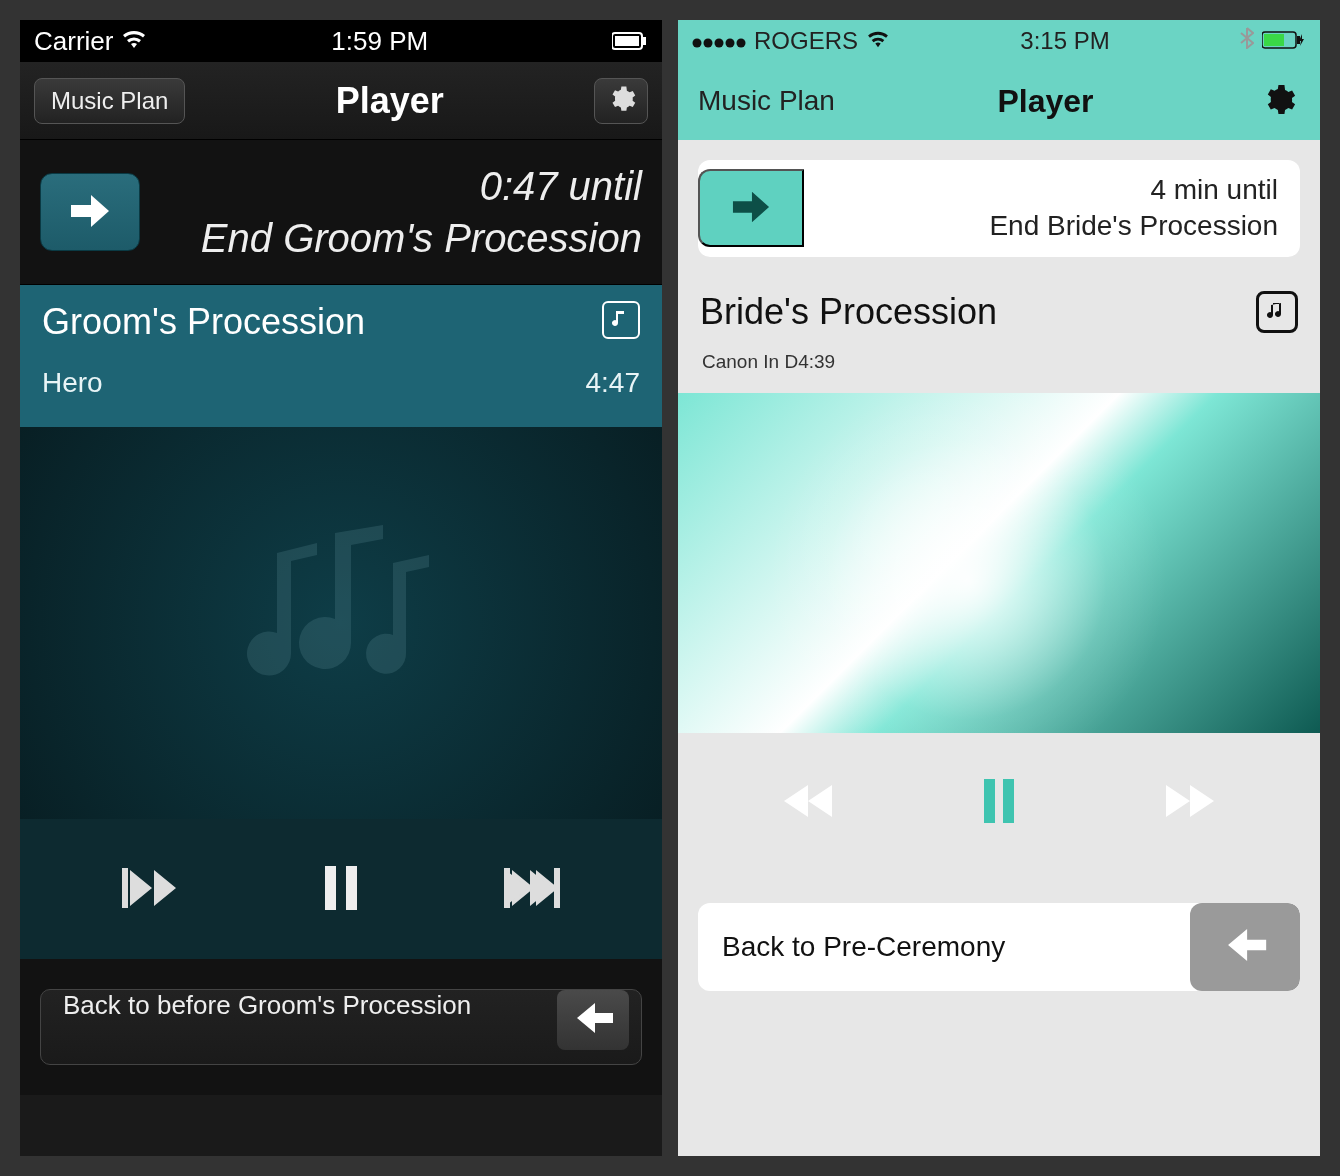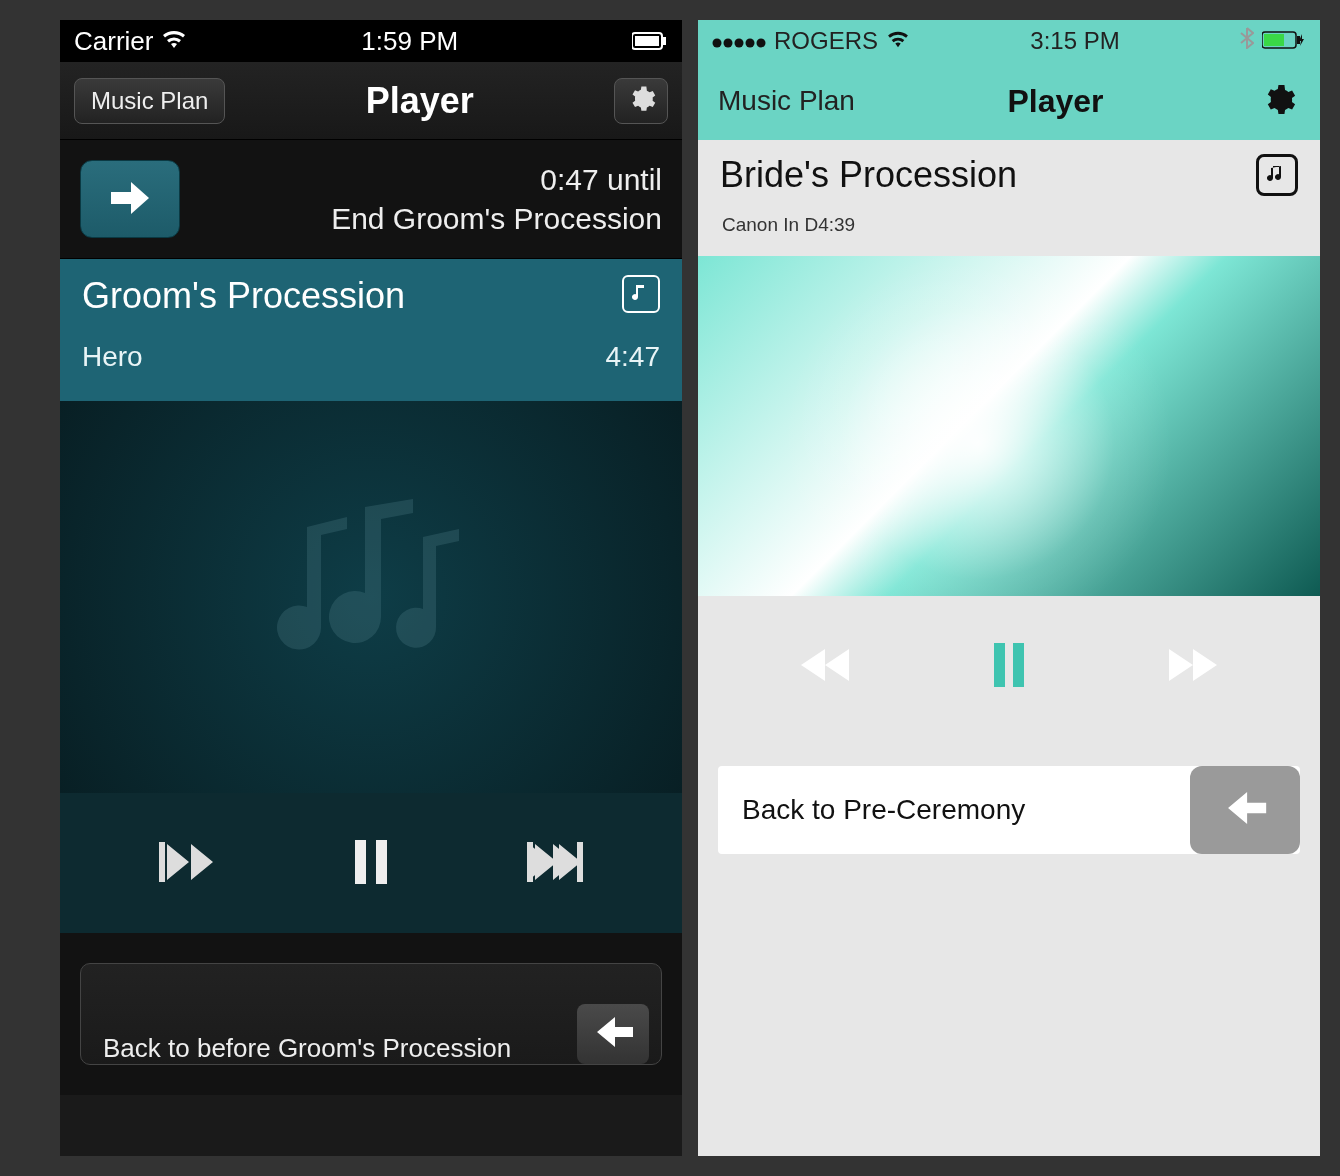--- a/index.html
+++ b/index.html
@@ -9,21 +9,20 @@
   display: flex;
   justify-content: center;
   align-items: center;
   min-height: 100vh;
   padding: 20px;
 }
 .container {
   display: flex;
   gap: 16px;
   width: 1300px;
-  margin-left: 40px;
 }
 .phone {
   width: 50%;
   height: 1136px;
   position: relative;
   overflow: hidden;
 }
 
 
 .dark {
@@ -89,23 +88,24 @@
   background: linear-gradient(#2a6d7c, #1d5b69);
   border: 1px solid #0a3a44;
   border-radius: 12px;
   display: flex;
   align-items: center;
   justify-content: center;
 }
 .dark .next-text {
   flex: 1;
   text-align: right;
-  font-size: 30px;
+  font-size: 40px;
   color: #eee;
   line-height: 1.3;
+  font-style: italic;
 }
 .dark .section-header {
   background: #1e6474;
   padding: 16px 22px 10px;
 }
 .dark .section-title {
   font-size: 36px;
   font-weight: 500;
   color: #fff;
   display: flex;
@@ -145,23 +145,23 @@
   padding: 0 30px;
 }
 .dark .bottom-bar {
   padding: 30px 20px;
   background: #121212;
 }
 .dark .back-row {
   background: linear-gradient(#222,#1a1a1a);
   border: 1px solid #444;
   border-radius: 10px;
-  height: 102px;
-  display: flex;
-  align-items: flex-end;
+  height: 76px;
+  display: flex;
+  align-items: flex-start;
   justify-content: space-between;
   padding: 0 12px 0 22px;
 }
 .dark .back-text { font-size: 26px; color: #eee; }
 .dark .back-arrow {
   width: 72px;
   height: 60px;
   background: linear-gradient(#4a4a4a,#333);
   border-radius: 8px;
   display: flex;
@@ -274,21 +274,21 @@
   align-items: center;
   justify-content: space-around;
   padding: 0 30px;
 }
 .light .bottom-bar {
   padding: 30px 20px;
   background: #e7e7e7;
 }
 .light .back-row {
   background: #fff;
-  border-radius: 4px;
+  border-radius: 12px;
   height: 88px;
   display: flex;
   align-items: center;
   justify-content: space-between;
   padding: 0;
   overflow: hidden;
 }
 .light .back-text { font-size: 28px; color: #111; font-weight: 500; padding-left: 24px; }
 .light .back-arrow {
   width: 110px;
@@ -462,20 +462,35 @@
     <div class="nav-title">Player</div>
     <button class="gear-btn" style="background:none;border:none">
       <span>
         <svg width="36" height="36" viewBox="0 0 24 24">
               <path fill="#111" d="M12 8a4 4 0 1 0 0 8 4 4 0 0 0 0-8zm9.4 4a7.7 7.7 0 0 0-.1-1.3l2.1-1.6-2-3.5-2.5 1a7.6 7.6 0 0 0-2.2-1.3L16.3 2h-4l-.4 2.6a7.6 7.6 0 0 0-2.2 1.3l-2.5-1-2 3.5 2.1 1.6A7.7 7.7 0 0 0 7.2 12c0 .4 0 .9.1 1.3l-2.1 1.6 2 3.5 2.5-1c.7.5 1.4 1 2.2 1.3l.4 2.6h4l.4-2.6c.8-.3 1.5-.8 2.2-1.3l2.5 1 2-3.5-2.1-1.6c.1-.4.1-.9.1-1.3z"></path>
             </svg>
       </span>
     </button>
   </div>
 
+  <div class="next-row">
+    <div class="next-pill">
+      <button class="arrow-btn">
+        <span>
+          <svg width="46" height="38" viewBox="0 0 46 40">
+                <path fill="#0d4f47" d="M4 14 h20 v-10 l18 16 l-18 16 v-10 h-20 z"></path>
+              </svg>
+        </span>
+      </button>
+      <div class="next-text">
+        <div>4 min until</div>
+        <div style="font-weight:500">End Bride's Procession</div>
+      </div>
+    </div>
+  </div>
 
   <div class="section-header">
     <div class="section-title">
       <span>Bride's Procession</span>
       <span class="music-icon-box">
         <svg width="24" height="24" viewBox="0 0 24 24">
               <path fill="#111" d="M8 3 v12 a3 3 0 1 1 -2 -2.8 V5 l10 -2 v11 a3 3 0 1 1 -2 -2.8 V3 z"></path>
             </svg>
       </span>
     </div>

